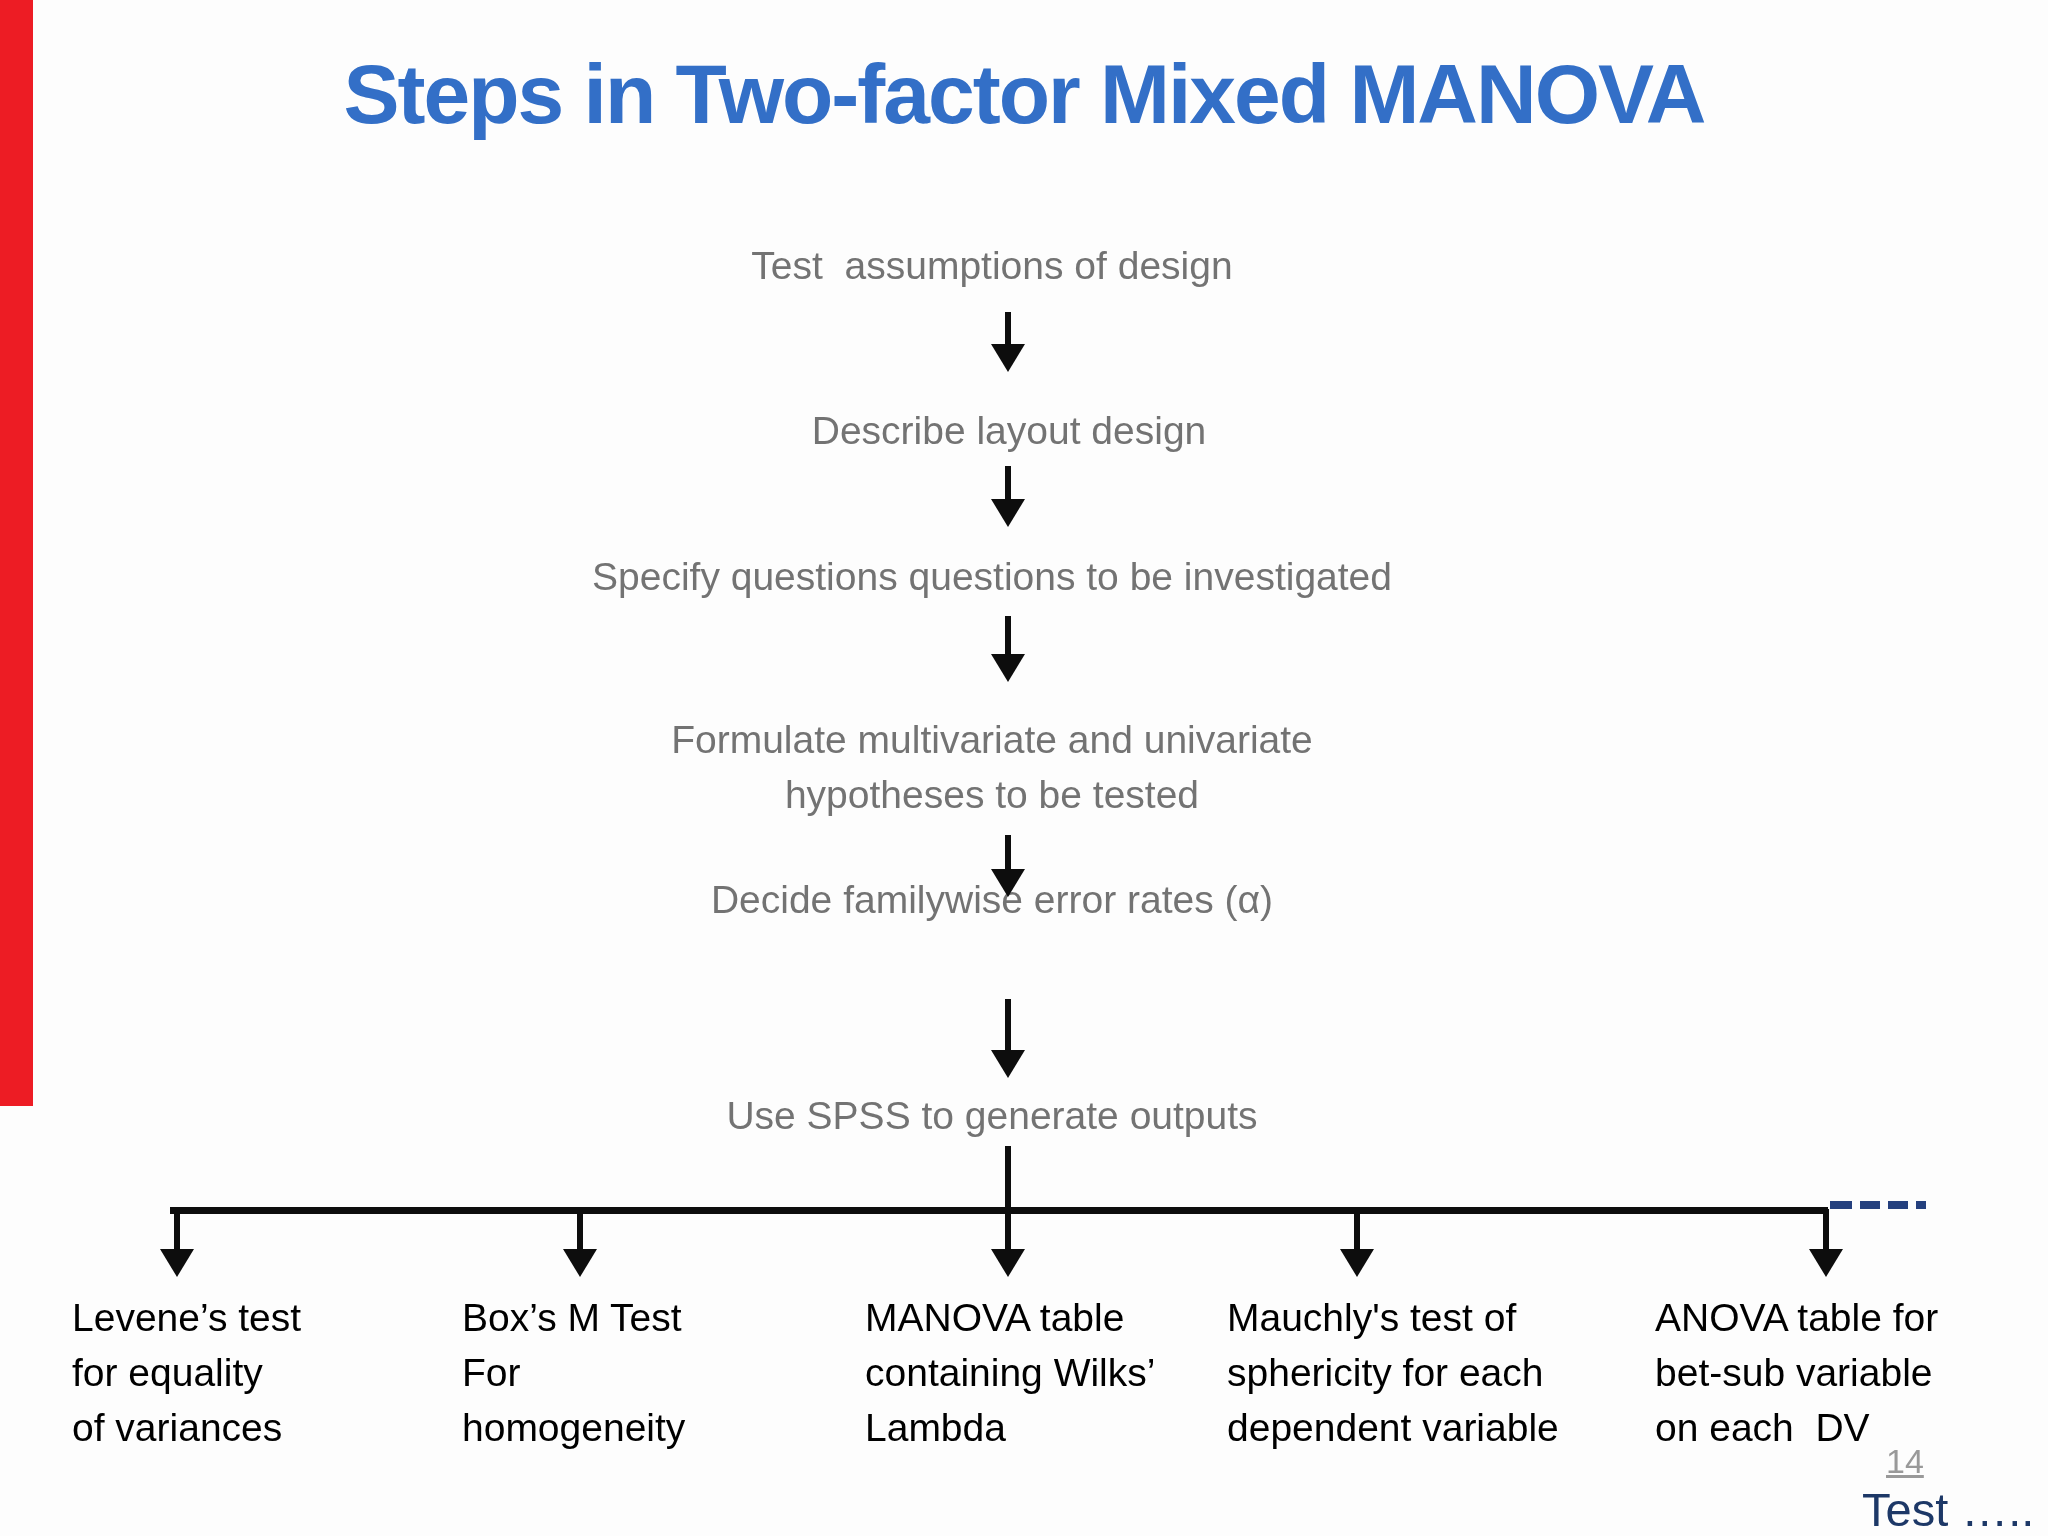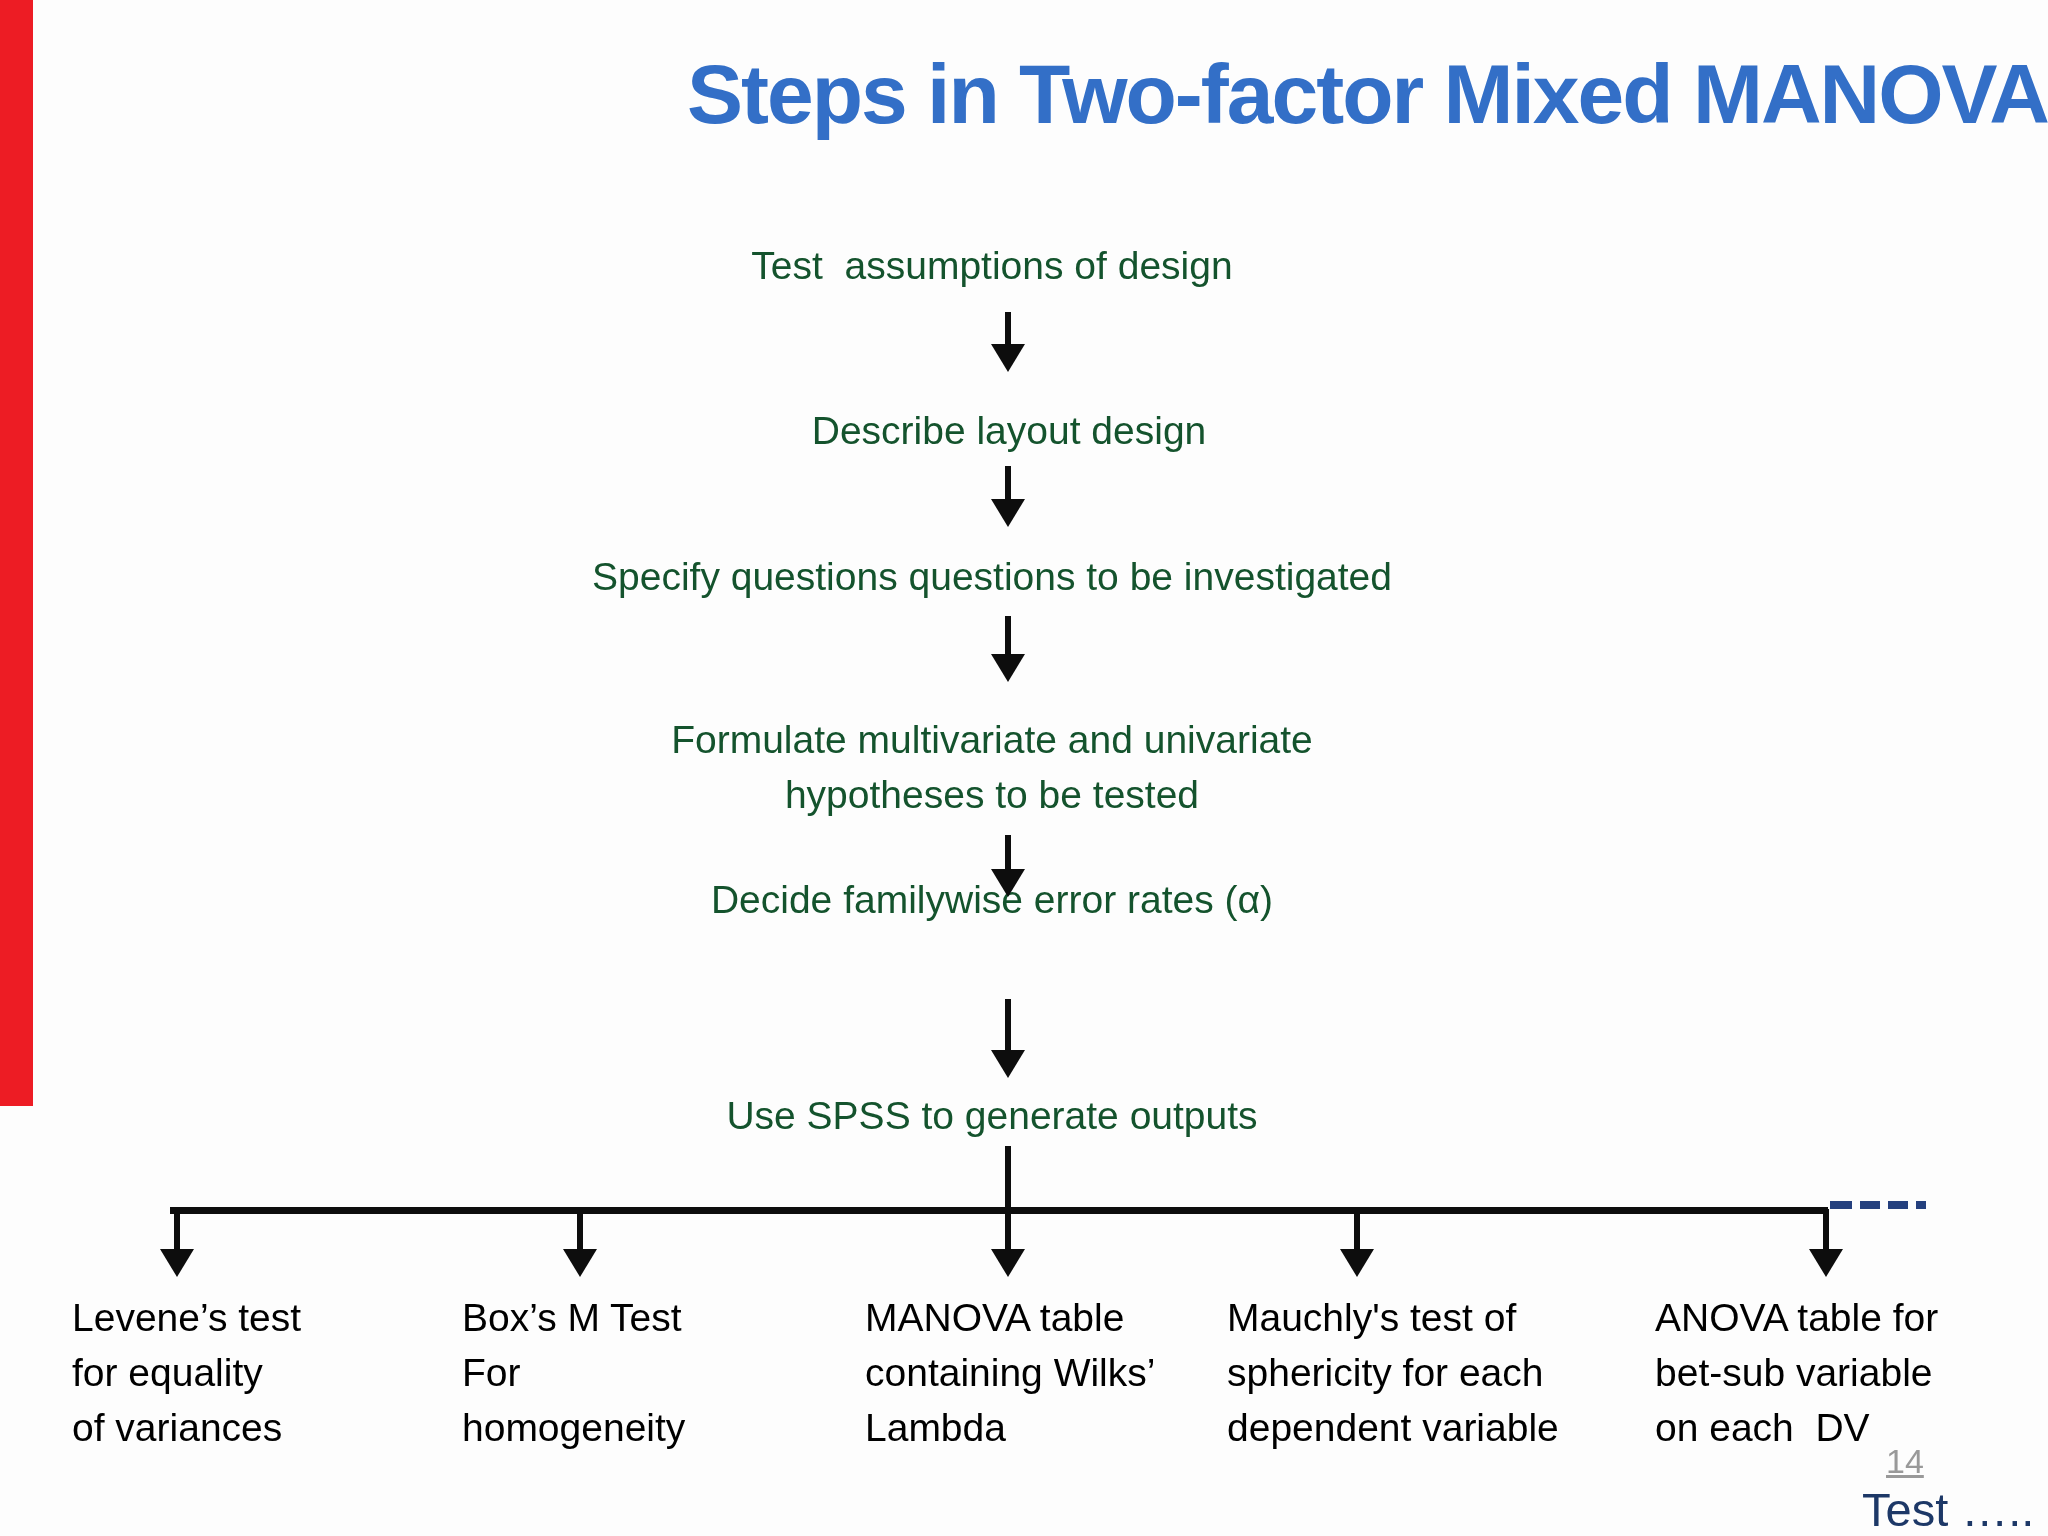--- a/index.html
+++ b/index.html
@@ -9,31 +9,31 @@
     background:#fdfdfd;
     overflow:hidden;
     font-family:"Liberation Sans","DejaVu Sans",sans-serif;
   }
   .accent-bar{
     position:absolute;left:0;top:0;width:33px;height:1106px;
     background:#ed1c24;
   }
   .title{
     position:absolute;top:44px;left:0;width:2048px;
-    text-align:right;
+    text-align:center;
     font-size:84px;line-height:100px;font-weight:bold;
     letter-spacing:-2px;
     color:#336fc7;
     white-space:pre;
   }
   .step{
     position:absolute;left:0;width:1984px;
     text-align:center;
     font-size:39px;line-height:55px;
-    color:#14532d;
+    color:#737373;
     white-space:pre-wrap;
   }
   .varrow{position:absolute;width:34px;}
   .varrow .stem{
     position:absolute;left:14px;top:0;width:6px;bottom:24px;
     background:#0d0d0d;
   }
   .varrow .head{
     position:absolute;left:0;bottom:0;width:0;height:0;
     border-left:17px solid transparent;

